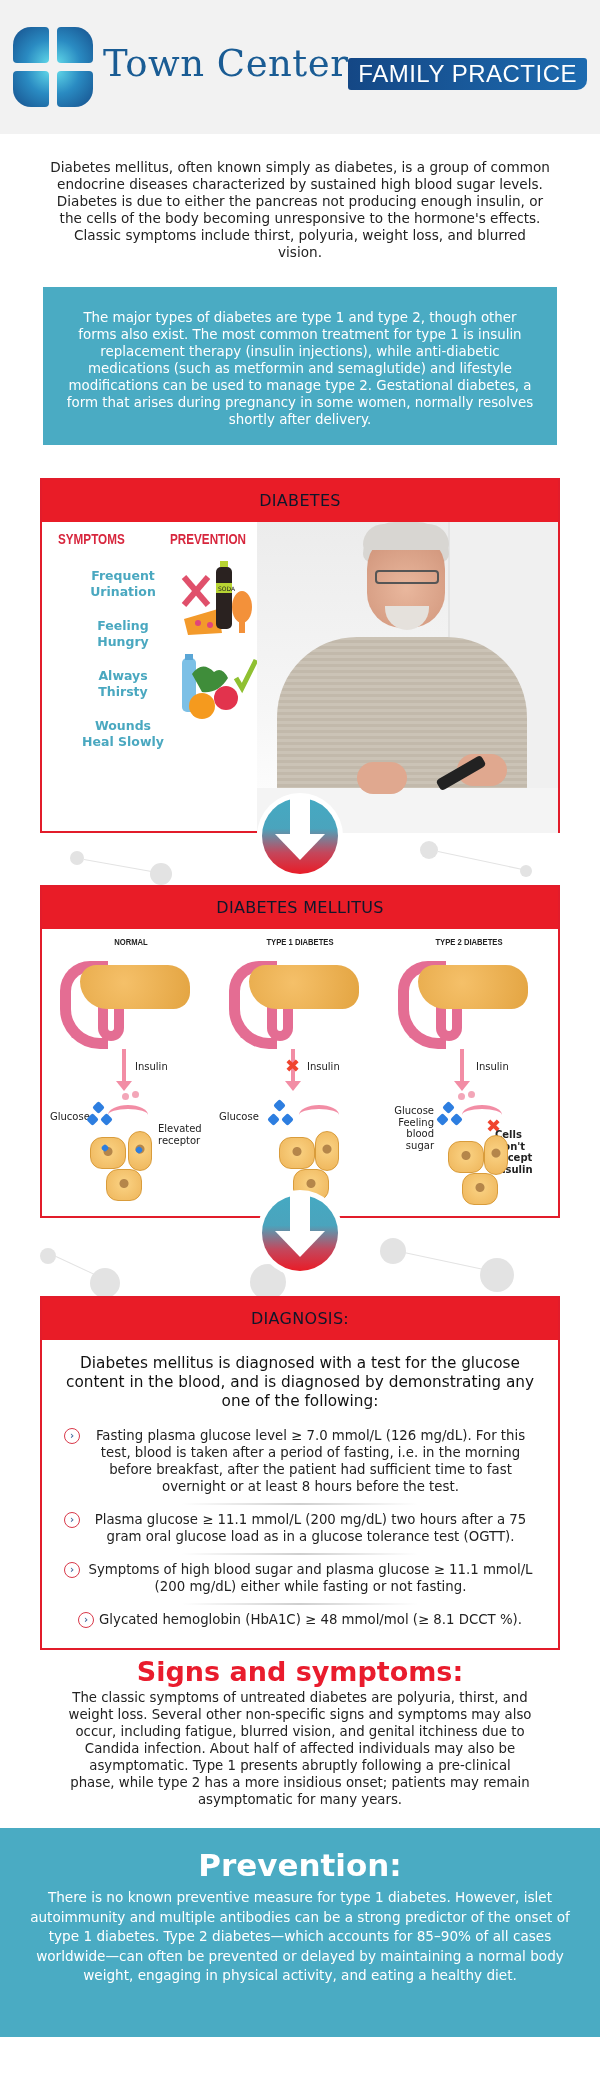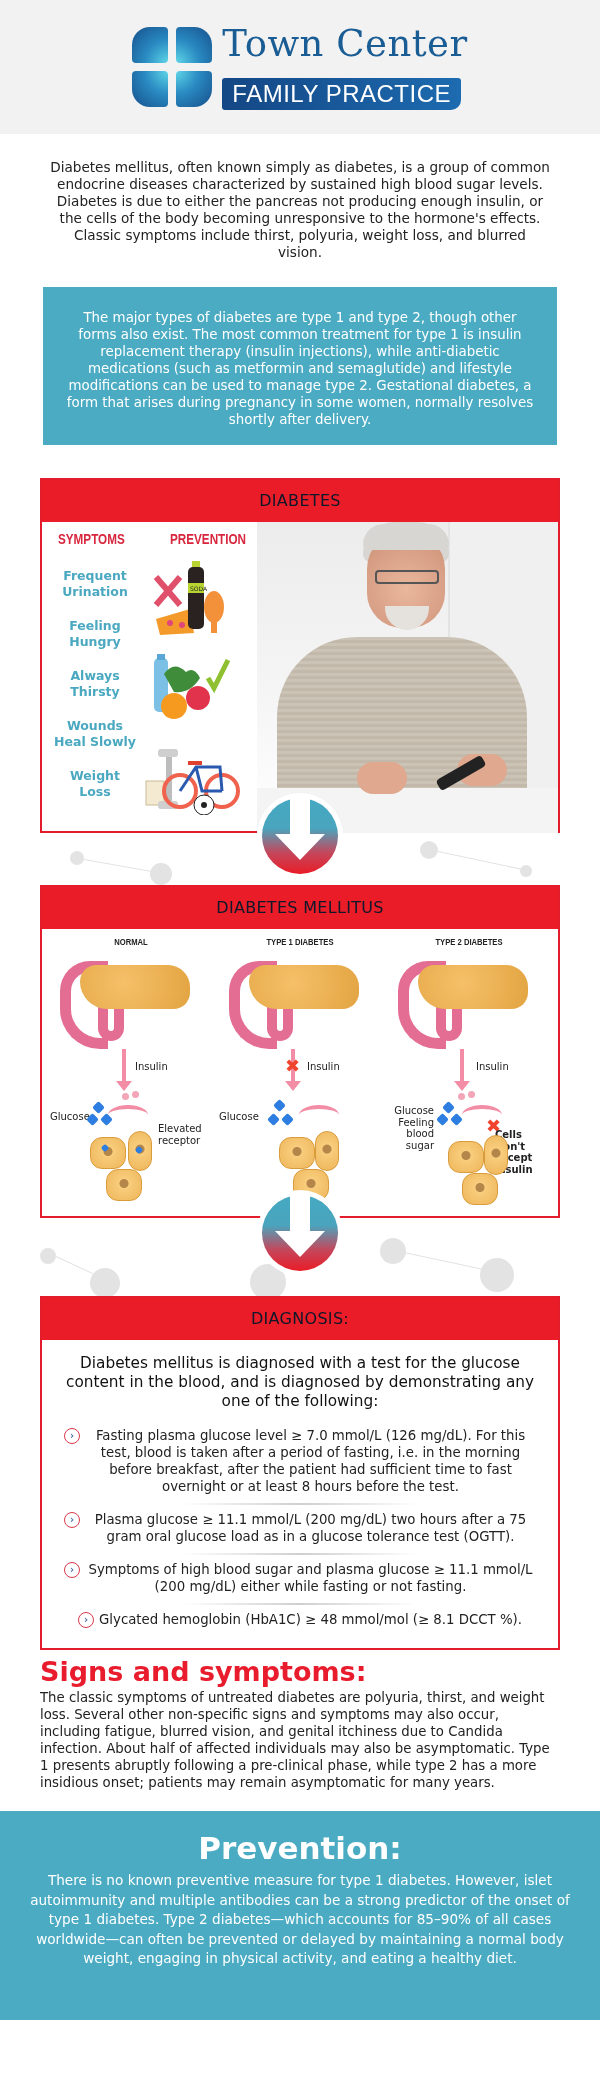--- a/index.html
+++ b/index.html
@@ -8,41 +8,41 @@
 
   
   .header { height: 134px; background: #f2f2f2; display: flex; align-items: center; justify-content: center; }
   .logo { display: flex; align-items: center; gap: 10px; }
   .logo-cross { width: 80px; height: 80px; position: relative; }
   .logo-cross .petal { position: absolute; width: 36px; height: 36px; background: radial-gradient(circle at 100% 100%, #5fd6e8 0%, #2a8bc2 45%, #164f8c 100%); }
   .logo-cross .p1 { left: 0; top: 0; border-radius: 18px 4px 4px 4px; }
   .logo-cross .p2 { right: 0; top: 0; border-radius: 4px 18px 4px 4px; background: radial-gradient(circle at 0% 100%, #5fd6e8 0%, #2a8bc2 45%, #164f8c 100%); }
   .logo-cross .p3 { left: 0; bottom: 0; border-radius: 4px 4px 4px 18px; background: radial-gradient(circle at 100% 0%, #5fd6e8 0%, #2a8bc2 45%, #164f8c 100%); }
   .logo-cross .p4 { right: 0; bottom: 0; border-radius: 4px 4px 18px 4px; background: radial-gradient(circle at 0% 0%, #5fd6e8 0%, #2a8bc2 45%, #164f8c 100%); }
-  .logo-text { display: flex; flex-direction: column; align-items: flex-start; }
+  .logo-text { display: flex; flex-direction: row; align-items: flex-start; }
   .logo-title { font-family: "DejaVu Serif", serif; font-size: 37px; color: #1a5c94; line-height: 40px; letter-spacing: 0.5px; }
   .logo-sub { margin-top: 14px; background: linear-gradient(90deg, #144785, #1d6bb0); color: #fff; font-family: "Liberation Sans", sans-serif; font-size: 24px; padding: 2px 10px; border-radius: 3px 3px 10px 3px; letter-spacing: 0.5px; }
 
   
   .intro { padding: 25px 50px 0; text-align: center; font-size: 13.6px; line-height: 17px; color: #222; }
   .teal-box { margin: 26px 43px 0; background: #4aabc3; color: #fff; text-align: center; font-size: 13.4px; line-height: 17px; padding: 22px 20px 22px; height: 158px; }
 
   
   .card { margin: 0 40px; border: 2px solid #e21c2a; background: #fff; position: relative; }
   .card-head { background: #e91c27; color: #0f172a; text-align: center; font-size: 16px; height: 42px; line-height: 42px; letter-spacing: 0.3px; }
 
   
   .card1 { margin-top: 33px; height: 355px; }
   .card1-body { display: flex; height: 311px; }
   .left-panel { width: 215px; padding: 8px 0 0 12px; }
   .col-heads { display: flex; gap: 20px; padding-left: 4px; }
   .col-head { font-family: "Liberation Sans", sans-serif; font-weight: bold; font-size: 15px; color: #d7263d; transform: scaleX(0.78); transform-origin: left; letter-spacing: 0px; }
   .rows { margin-top: 12px; }
   .row { display: flex; align-items: center; height: 50px; }
-  .symptom { width: 82px; text-align: center; color: #4aa8c0; font-weight: bold; font-size: 12.5px; line-height: 16px; }
+  .symptom { width: 82px; text-align: center; color: #4aa8c0; font-weight: bold; font-size: 12.5px; line-height: 16px; margin-left: 28px; }
   .prev-icon { width: 75px; height: 48px; margin-left: 14px; position: relative; }
   .photo { flex: 1; position: relative; background: linear-gradient(180deg, #ececec 0%, #f6f6f6 60%, #ffffff 100%); overflow: hidden; }
   .shelf { position: absolute; right: 0; top: 0; width: 110px; height: 310px; background: #f0f0f0; border-left: 2px solid #e4e4e4; }
   .man-head { position: absolute; left: 110px; top: 8px; width: 78px; height: 98px; border-radius: 40px 40px 36px 36px; background: radial-gradient(circle at 50% 60%, #e9b79d 0%, #d49a80 70%); }
   .man-hair { position: absolute; left: 106px; top: 0px; width: 86px; height: 40px; border-radius: 40px 40px 10px 10px; background: #d8d6d2; }
   .glasses { position: absolute; left: 118px; top: 48px; width: 64px; height: 14px; border: 2px solid #555; border-radius: 4px; }
   .beard { position: absolute; left: 128px; top: 84px; width: 44px; height: 24px; border-radius: 0 0 22px 22px; background: #e5e1dc; }
   .man-body { position: absolute; left: 20px; top: 115px; width: 250px; height: 220px; border-radius: 80px 80px 10px 10px; background: repeating-linear-gradient(180deg, #cbc3b6 0px, #cbc3b6 3px, #c2b9ab 3px, #c2b9ab 6px); }
   .hand { position: absolute; width: 50px; height: 32px; border-radius: 16px; background: #e0a88f; }
   .meter { position: absolute; left: 178px; top: 245px; width: 52px; height: 12px; background: #222; border-radius: 4px; transform: rotate(-30deg); }
@@ -79,21 +79,21 @@
 
   
   .card3 { z-index: 2; }
   .diag-intro { text-align: center; font-size: 15.3px; line-height: 19px; font-weight: 500; color: #111; padding: 14px 18px 8px; }
   .diag-list { list-style: none; padding: 0 22px 12px; }
   .diag-item { display: flex; justify-content: center; align-items: flex-start; text-align: center; font-size: 13.3px; line-height: 17px; color: #222; padding: 8px 0; position: relative; }
   .diag-item + .diag-item::before { content: ""; position: absolute; top: 0; left: 25%; right: 25%; height: 2px; background: linear-gradient(90deg, rgba(200,200,200,0), #cfcfcf, rgba(200,200,200,0)); }
   .chev { flex: 0 0 auto; width: 16px; height: 16px; border-radius: 50%; border: 1.5px solid #d9394a; color: #4a6fa0; font-size: 10px; line-height: 13px; text-align: center; margin-right: 5px; margin-top: 1px; font-weight: bold; }
 
   
-  .signs { text-align: left; padding: 6px 40px 0; position: relative; z-index: 2; }
+  .signs { text-align: center; padding: 6px 66px 0; position: relative; z-index: 2; }
   .signs-title { color: #e91c2d; font-size: 27px; font-weight: bold; line-height: 32px; }
   .signs-text { font-size: 13.3px; line-height: 17px; color: #222; margin-top: 1px; }
 
   
   .prevention { margin-top: 20px; background: #4aabc3; color: #fff; text-align: center; padding: 18px 24px 40px; height: 209px; position: relative; z-index: 2; }
   .prev-title { font-size: 31px; font-weight: bold; line-height: 38px; }
   .prev-text { font-size: 13.6px; line-height: 19.5px; margin-top: 4px; }
 </style>
 </head>
 <body>
@@ -158,37 +158,20 @@
               <path d="M14 20 Q24 6 36 18 Q44 12 50 24 Q40 40 24 38 Z" fill="#3f8d3a"></path>
               <circle cx="24" cy="52" r="13" fill="#f59a1e"></circle>
               <circle cx="48" cy="44" r="12" fill="#e2334d"></circle>
               <path d="M58 24 L64 34 L78 6" stroke="#8fc031" stroke-width="5" fill="none"></path>
             </svg>
           </div>
         </div>
         <div class="row">
           <div class="symptom">Wounds Heal Slowly</div>
         </div>
-        <div class="row">
-          <div class="symptom">Weight Loss</div>
-          <div class="prev-icon" style="height:70px;width:100px;margin-left:6px;margin-top:-8px;">
-            <svg width="100" height="70" viewBox="0 0 100 70">
-              <rect x="4" y="36" width="18" height="24" fill="#f4ead2" stroke="#c9bb98"></rect>
-              <rect x="16" y="4" width="20" height="8" rx="3" fill="#cfcfcf"></rect>
-              <rect x="24" y="12" width="6" height="48" fill="#bdbdbd"></rect>
-              <rect x="16" y="56" width="20" height="8" rx="3" fill="#cfcfcf"></rect>
-              <circle cx="38" cy="46" r="16" fill="none" stroke="#f0624d" stroke-width="4"></circle>
-              <circle cx="80" cy="46" r="16" fill="none" stroke="#f0624d" stroke-width="4"></circle>
-              <path d="M38 46 L54 22 L78 22 L80 46 M54 22 L60 46 L80 46" stroke="#2a59b0" stroke-width="3" fill="none"></path>
-              <rect x="46" y="16" width="14" height="4" fill="#e0412f"></rect>
-              <circle cx="62" cy="60" r="10" fill="#fff" stroke="#222"></circle>
-              <circle cx="62" cy="60" r="3" fill="#222"></circle>
-            </svg>
-          </div>
-        </div>
       </div>
     </div>
     <div class="photo">
       <div class="shelf"></div>
       <div class="man-body"></div>
       <div class="man-hair"></div>
       <div class="man-head"></div>
       <div class="man-hair" style="height:26px;top:2px;"></div>
       <div class="glasses"></div>
       <div class="beard"></div>

